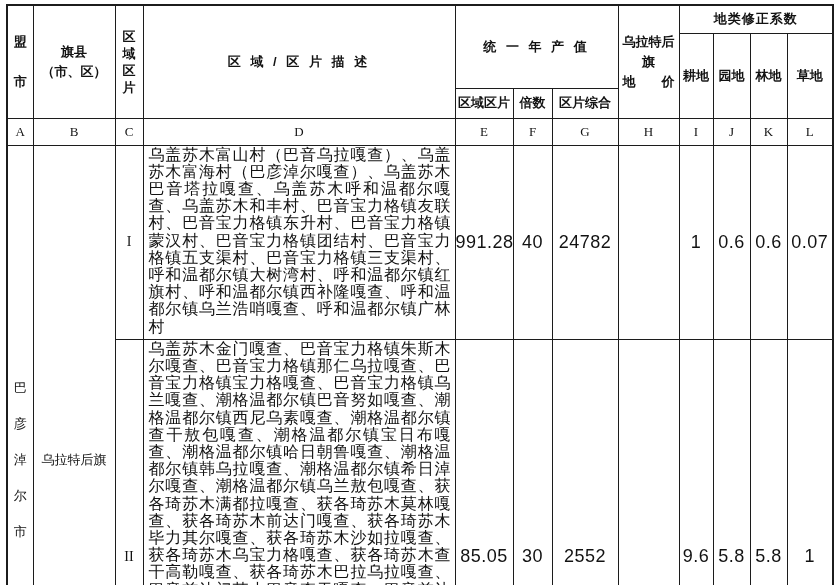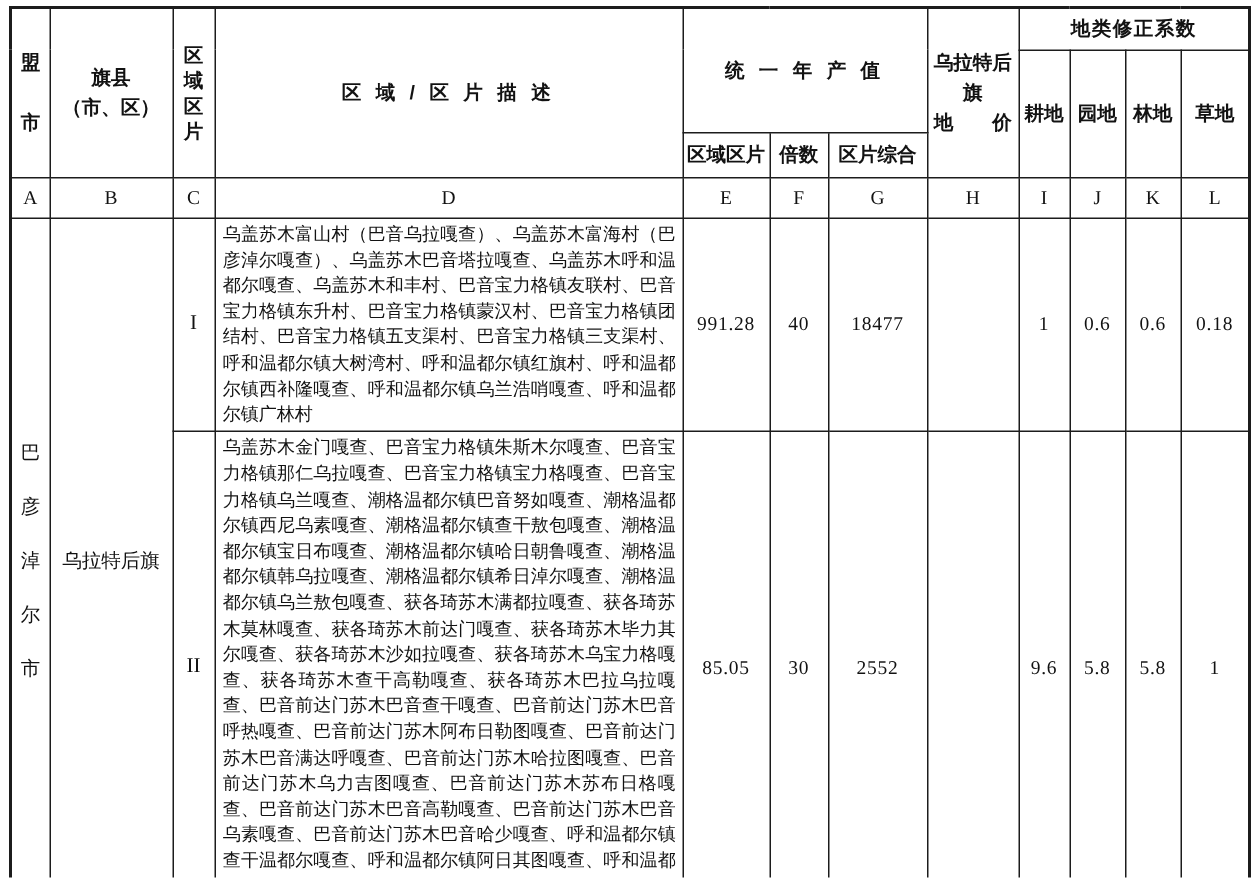--- a/index.html
+++ b/index.html
@@ -19,25 +19,25 @@
   
   .hdr{font-family:"Liberation Sans",sans-serif;font-weight:700;font-size:13px;}
   .ml{white-space:pre-line;line-height:20px;}
   .spread{letter-spacing:3px;}
   .spread1{letter-spacing:1px;}
   .vchars{padding:12px 7px;line-height:17px;}      
   .twochar{line-height:40px;}                   
   
   .serif{font-family:"Liberation Serif",serif;font-size:13px;}
   .letters{font-family:"Liberation Serif",serif;font-size:13px;}
-  .num{font-family:Liberation Serif, serif;font-size:13px;letter-spacing:0.5px;}
+  .num{font-family:Liberation Sans, sans-serif;font-size:18px;letter-spacing:0.5px;}
   .zone{font-family:"Liberation Serif",serif;font-size:14px;}
   .vleague{line-height:36px;font-size:13px;}    
   .desc{
-    font-family:Liberation Serif, serif;font-size:12px;line-height:17.2px;
+    font-family:Liberation Mono, monospace;font-size:16px;line-height:17.2px;
     text-align:justify;padding:2px 4px 2px 5px;margin-left:32px;
   }
   tr.r1{height:28px;} tr.r2{height:55px;} tr.r3{height:30px;}
   tr.r4{height:27px;} tr.r5{height:125px;} tr.r6{height:305px;}
 </style>
 </head>
 <body>
 
 <div class="sheet">
   <table>
@@ -97,26 +97,26 @@
       <td class="letters">L</td>
     </tr>
 
     <tr class="r5">
       <td rowspan="2" class="serif vleague">巴彦淖尔市</td>
       <td rowspan="2" class="serif">乌拉特后旗</td>
       <td class="zone">I</td>
       <td class="desc">乌盖苏木富山村（巴音乌拉嘎查）、乌盖苏木富海村（巴彦淖尔嘎查）、乌盖苏木巴音塔拉嘎查、乌盖苏木呼和温都尔嘎查、乌盖苏木和丰村、巴音宝力格镇友联村、巴音宝力格镇东升村、巴音宝力格镇蒙汉村、巴音宝力格镇团结村、巴音宝力格镇五支渠村、巴音宝力格镇三支渠村、呼和温都尔镇大树湾村、呼和温都尔镇红旗村、呼和温都尔镇西补隆嘎查、呼和温都尔镇乌兰浩哨嘎查、呼和温都尔镇广林村</td>
       <td class="num">991.28</td>
       <td class="num">40</td>
-      <td class="num">18477</td>
+      <td class="num">24782</td>
       <td class="num"></td>
       <td class="num">1</td>
       <td class="num">0.6</td>
       <td class="num">0.6</td>
-      <td class="num">0.18</td>
+      <td class="num">0.07</td>
     </tr>
 
     <tr class="r6">
       <td class="zone">II</td>
       <td class="desc">乌盖苏木金门嘎查、巴音宝力格镇朱斯木尔嘎查、巴音宝力格镇那仁乌拉嘎查、巴音宝力格镇宝力格嘎查、巴音宝力格镇乌兰嘎查、潮格温都尔镇巴音努如嘎查、潮格温都尔镇西尼乌素嘎查、潮格温都尔镇查干敖包嘎查、潮格温都尔镇宝日布嘎查、潮格温都尔镇哈日朝鲁嘎查、潮格温都尔镇韩乌拉嘎查、潮格温都尔镇希日淖尔嘎查、潮格温都尔镇乌兰敖包嘎查、获各琦苏木满都拉嘎查、获各琦苏木莫林嘎查、获各琦苏木前达门嘎查、获各琦苏木毕力其尔嘎查、获各琦苏木沙如拉嘎查、获各琦苏木乌宝力格嘎查、获各琦苏木查干高勒嘎查、获各琦苏木巴拉乌拉嘎查、巴音前达门苏木巴音查干嘎查、巴音前达门苏木巴音呼热嘎查、巴音前达门苏木阿布日勒图嘎查、巴音前达门苏木巴音满达呼嘎查、巴音前达门苏木哈拉图嘎查、巴音前达门苏木乌力吉图嘎查、巴音前达门苏木苏布日格嘎查、巴音前达门苏木巴音高勒嘎查、巴音前达门苏木巴音乌素嘎查、巴音前达门苏木巴音哈少嘎查、呼和温都尔镇查干温都尔嘎查、呼和温都尔镇阿日其图嘎查、呼和温都尔镇呼和温都尔嘎查、呼和温都尔镇那仁乌布尔嘎查</td>
       <td class="num">85.05</td>
       <td class="num">30</td>
       <td class="num">2552</td>
       <td class="num"></td>
       <td class="num">9.6</td>

